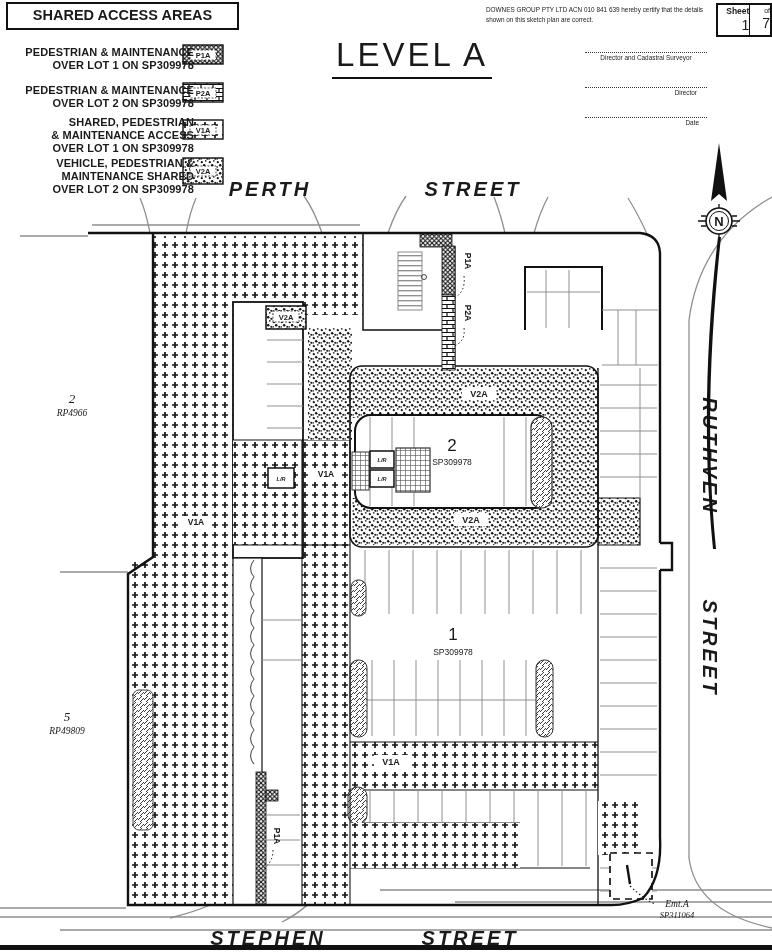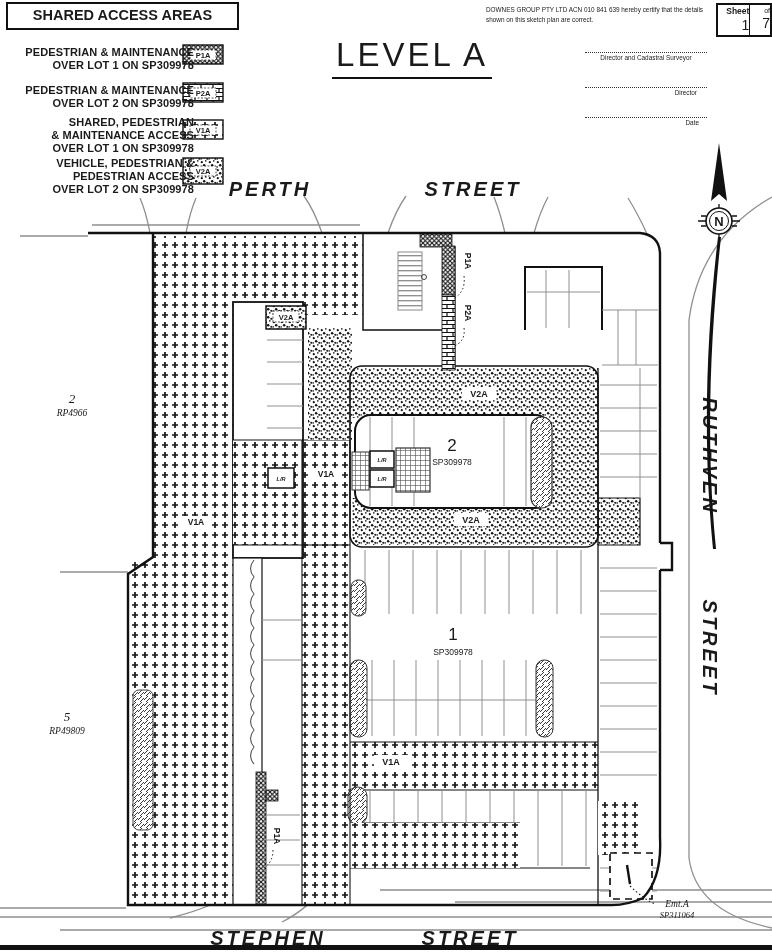--- a/index.html
+++ b/index.html
@@ -281,21 +281,21 @@
     <div>PEDESTRIAN &amp; MAINTENANCE</div>
     <div>OVER LOT 2 ON SP309978</div>
   </div>
   <div class="lg-item" style="top:114px">
     <div class="lg-b">SHARED, PEDESTRIAN</div>
     <div class="lg-b">&amp; MAINTENANCE ACCESS</div>
     <div>OVER LOT 1 ON SP309978</div>
   </div>
   <div class="lg-item" style="top:155px">
     <div>VEHICLE, PEDESTRIAN &amp;</div>
-    <div>PEDESTRIAN ACCESS</div>
+    <div>MAINTENANCE SHARED</div>
     <div>OVER LOT 2 ON SP309978</div>
   </div>
 </div>
 
 <div class="abs" id="level-title">LEVEL A</div>
 
 <div class="abs" id="cert">
   <div>DOWNES GROUP PTY LTD  ACN 010 841 639 hereby certify that the details</div>
   <div>shown on this sketch plan are correct.</div>
 </div>

